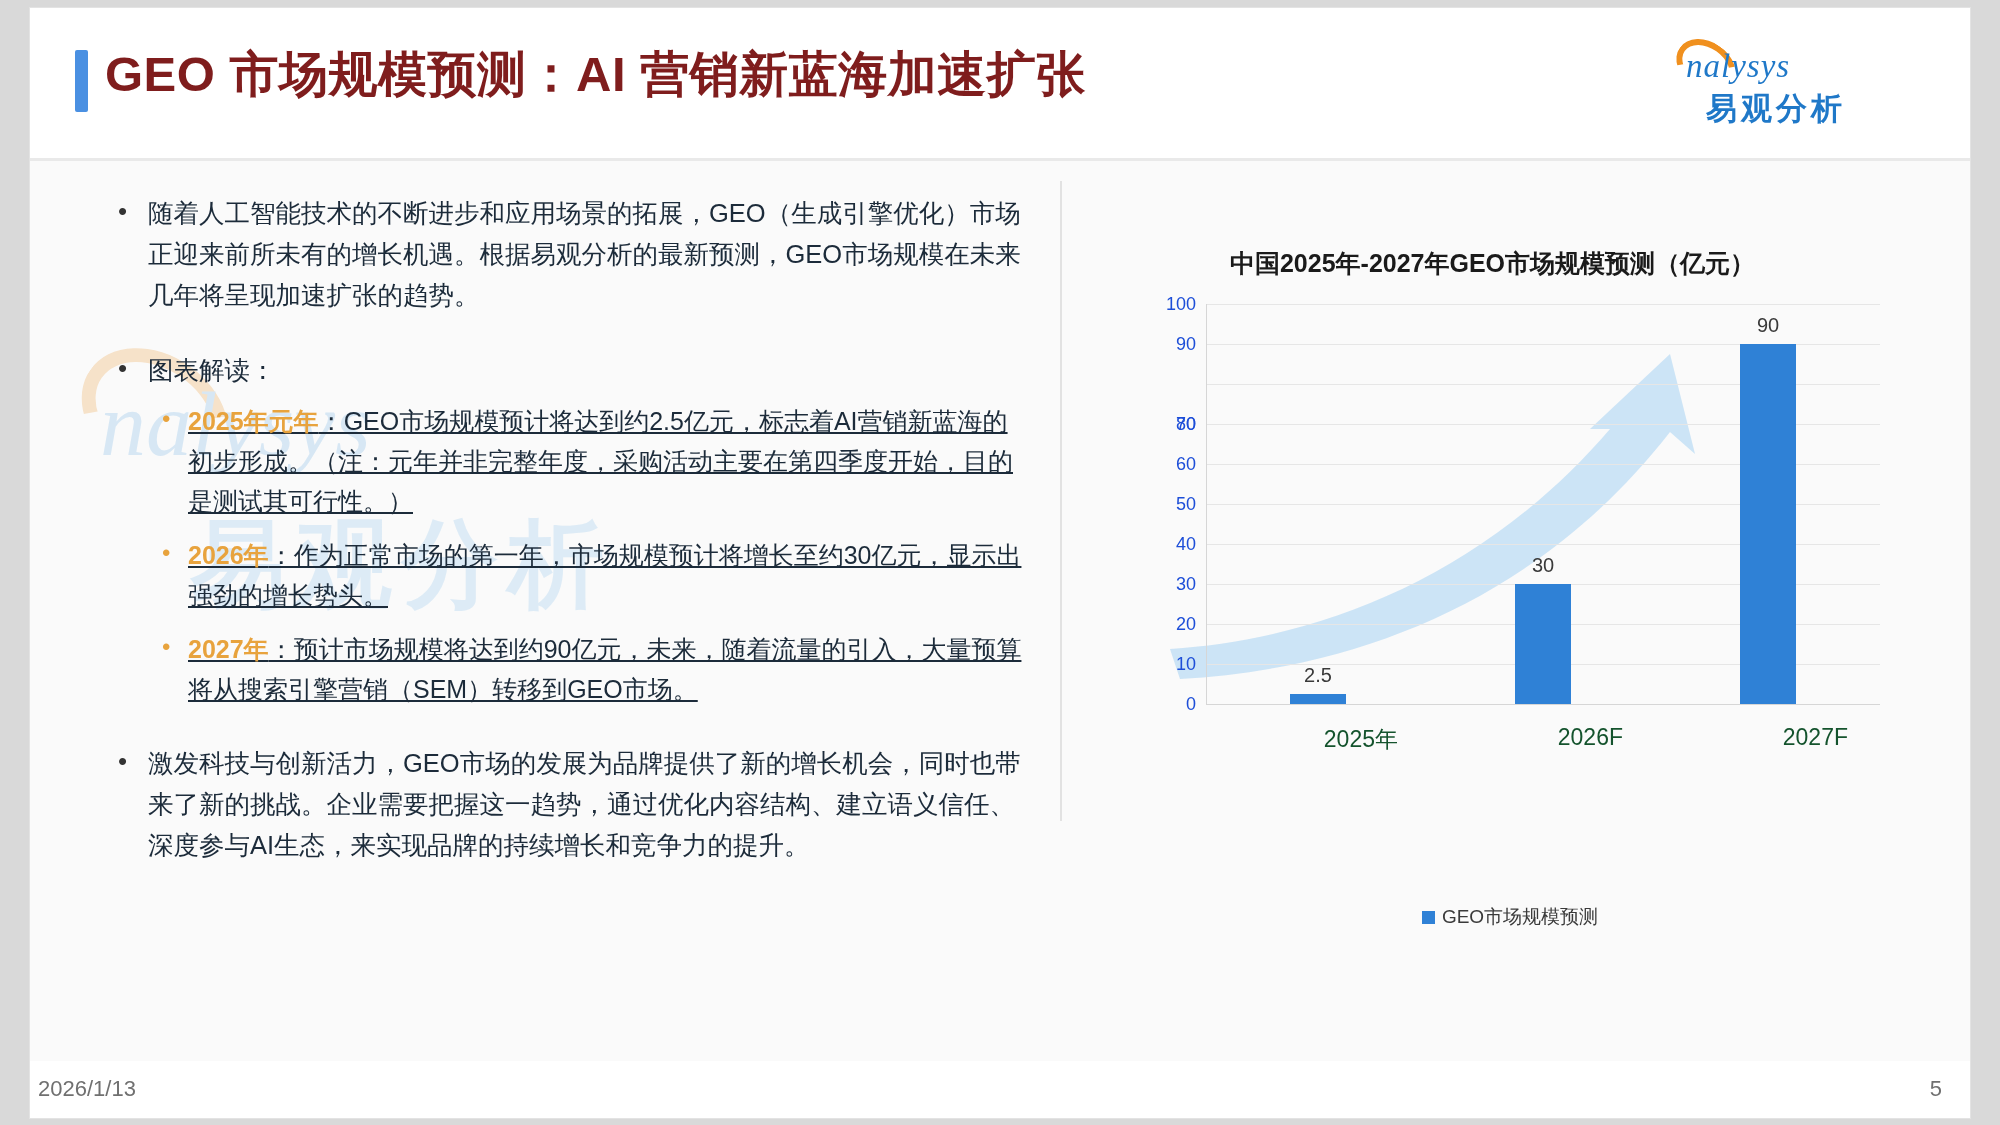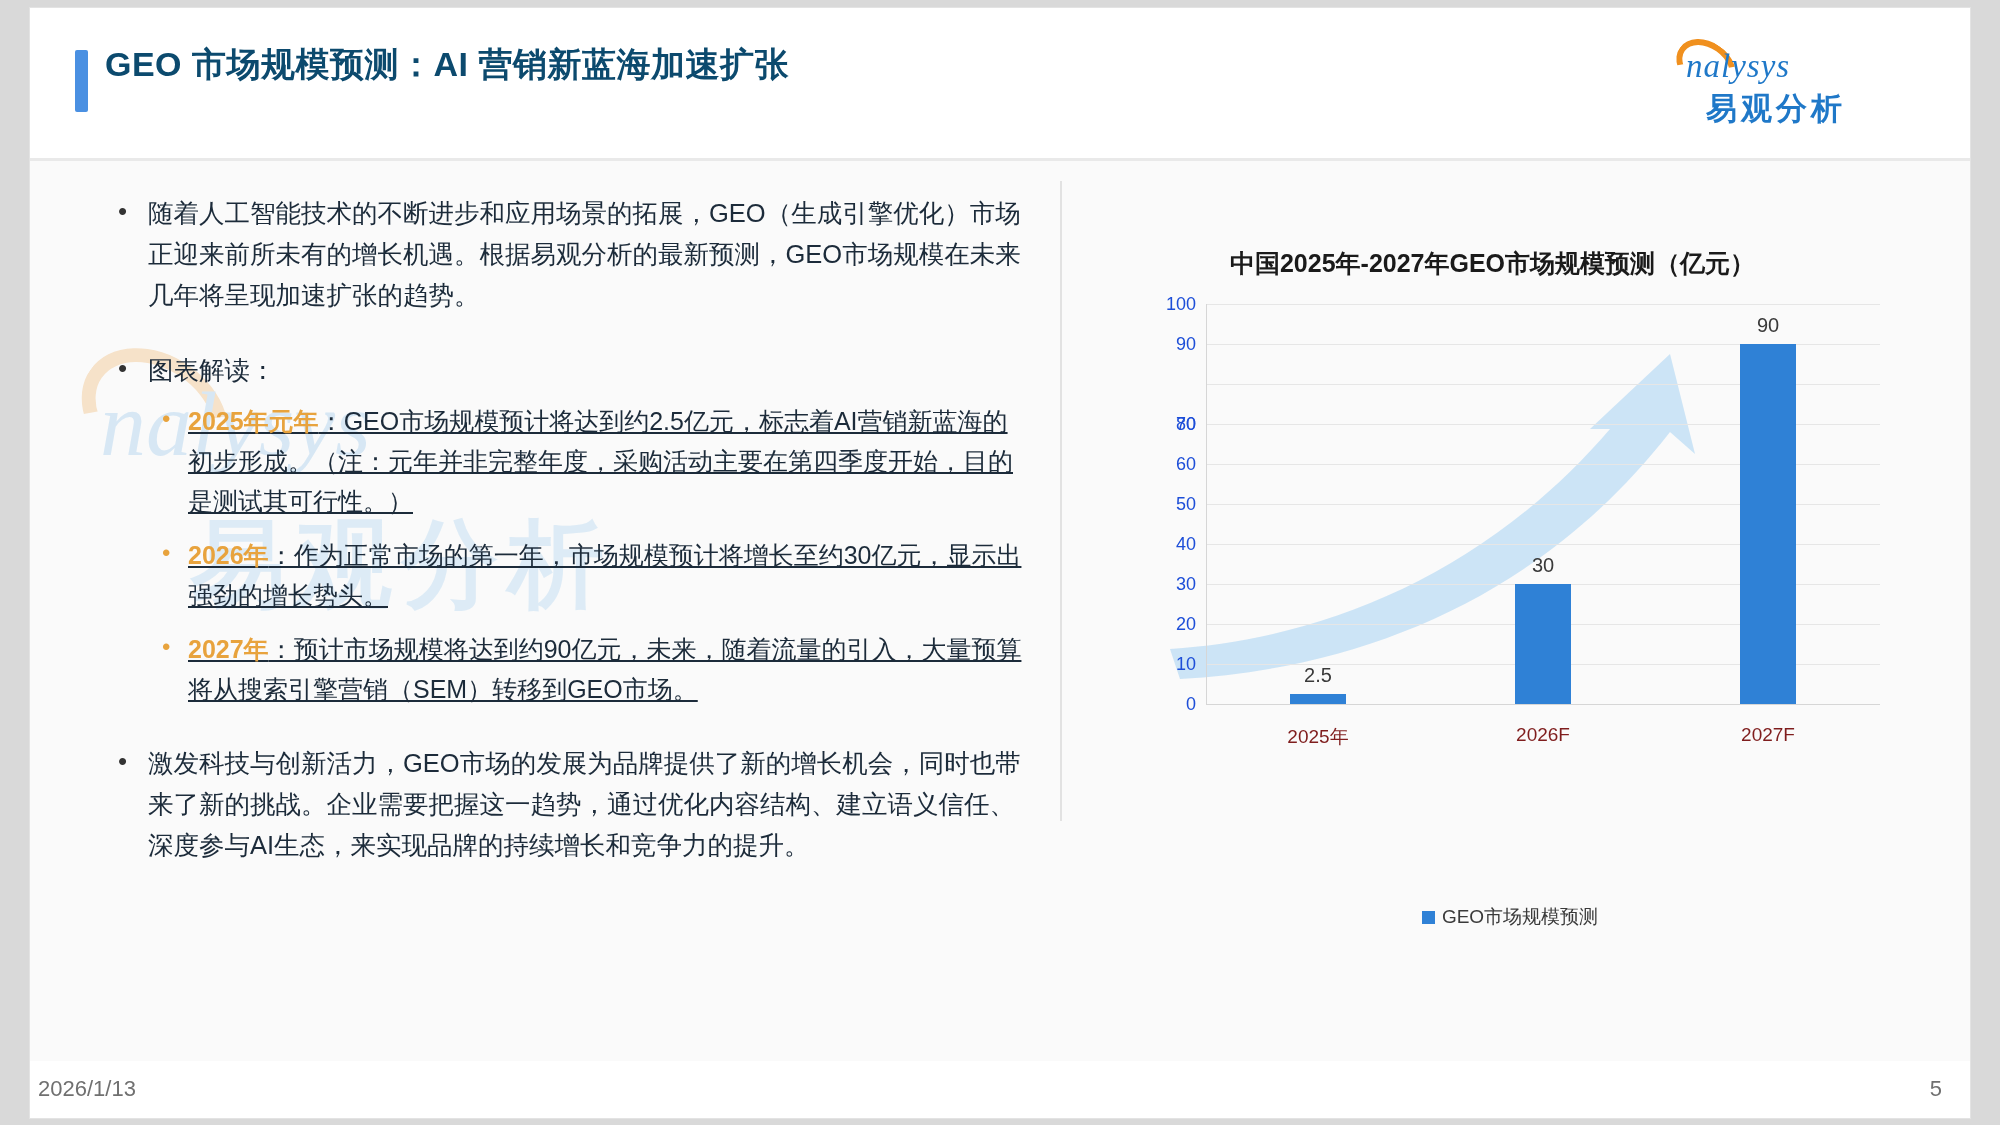--- a/index.html
+++ b/index.html
@@ -37,23 +37,23 @@
     top: 42px;
     width: 13px;
     height: 62px;
     background: #4a90e2;
     border-radius: 2px;
   }
   .page-title {
     position: absolute;
     left: 75px;
     top: 34px;
-    font-size: 34px;
+    font-size: 49px;
     font-weight: bold;
-    color: #0c4a6e;
+    color: #7f1d1d;
     letter-spacing: 0.5px;
     white-space: nowrap;
   }
   .logo {
     position: absolute;
     right: 60px;
     top: 30px;
     width: 250px;
     height: 90px;
   }
@@ -281,23 +281,23 @@
     position: absolute;
     width: 120px;
     text-align: center;
     font-size: 20px;
     color: #3a3a3a;
   }
   .xtick {
     position: absolute;
     top: 420px;
     width: 160px;
-    text-align: center;
-    font-size: 19px;
-    color: #7f1d1d;
+    text-align: right;
+    font-size: 23px;
+    color: #14532d;
   }
   .legend {
     position: absolute;
     left: 0;
     top: 600px;
     width: 100%;
     text-align: center;
     font-size: 19px;
     color: #3a3a3a;
   }

